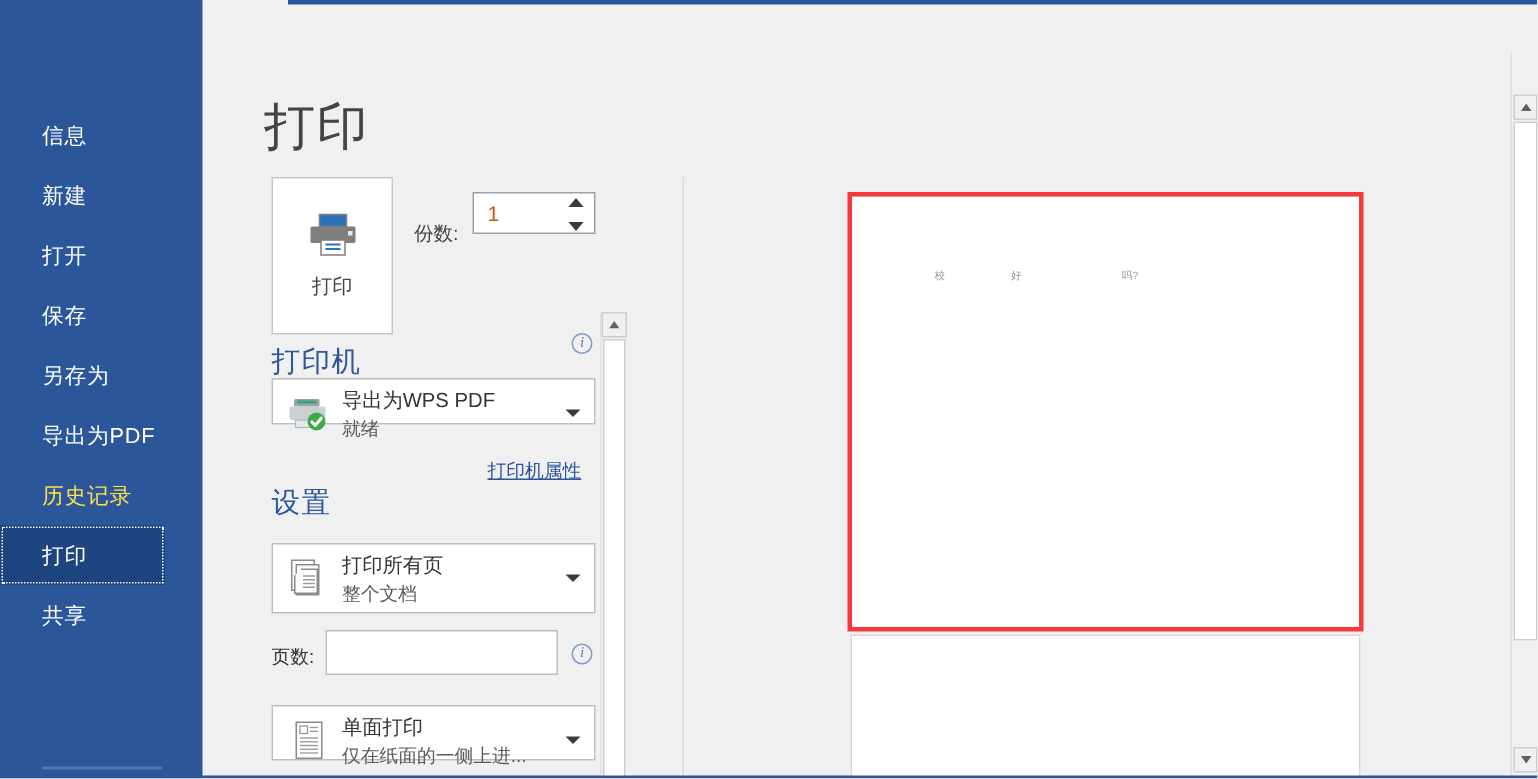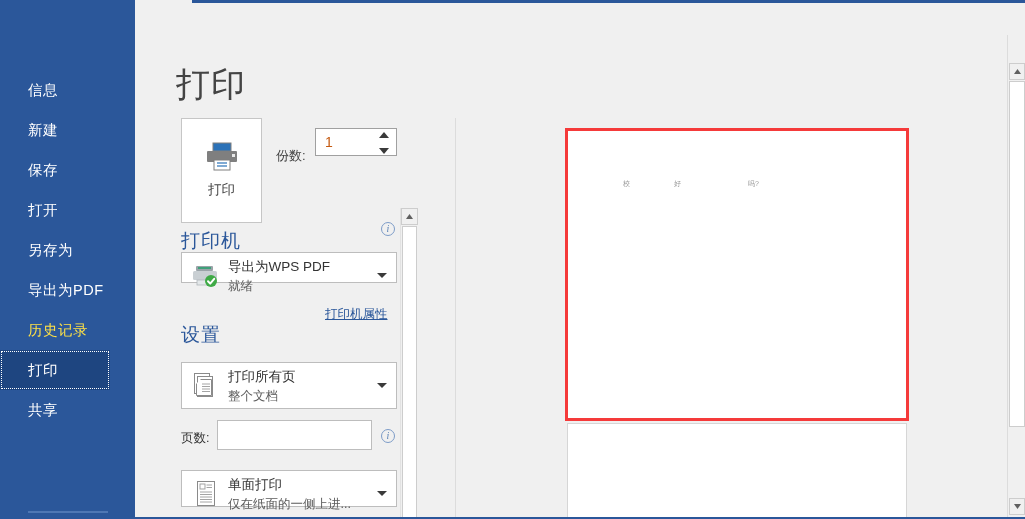--- a/index.html
+++ b/index.html
@@ -359,24 +359,24 @@
 
   <div class="sidebar">
     <div class="sidebar-items">
       <div class="side-item">
           <span>信息</span>
         </div>
       <div class="side-item">
           <span>新建</span>
         </div>
       <div class="side-item">
+          <span>打开</span>
+        </div>
+      <div class="side-item">
           <span>保存</span>
-        </div>
-      <div class="side-item">
-          <span>打开</span>
         </div>
       <div class="side-item">
           <span>另存为</span>
         </div>
       <div class="side-item">
           <span>导出为PDF</span>
         </div>
       <div class="side-item dim">
           <span>历史记录</span>
         </div>

